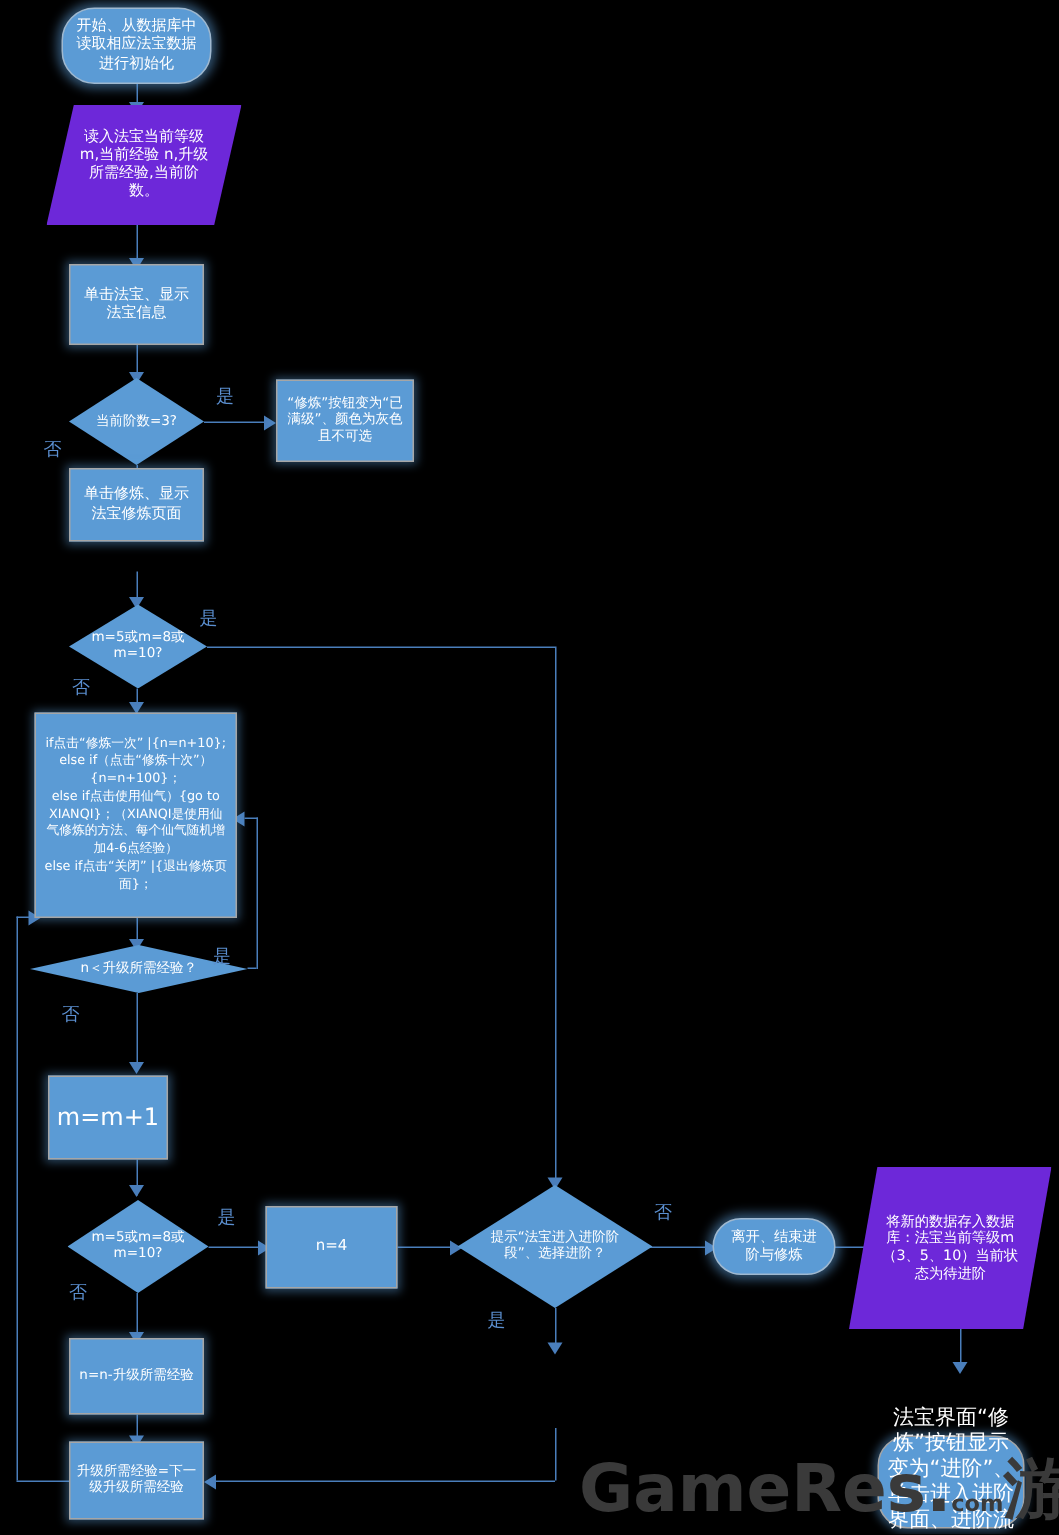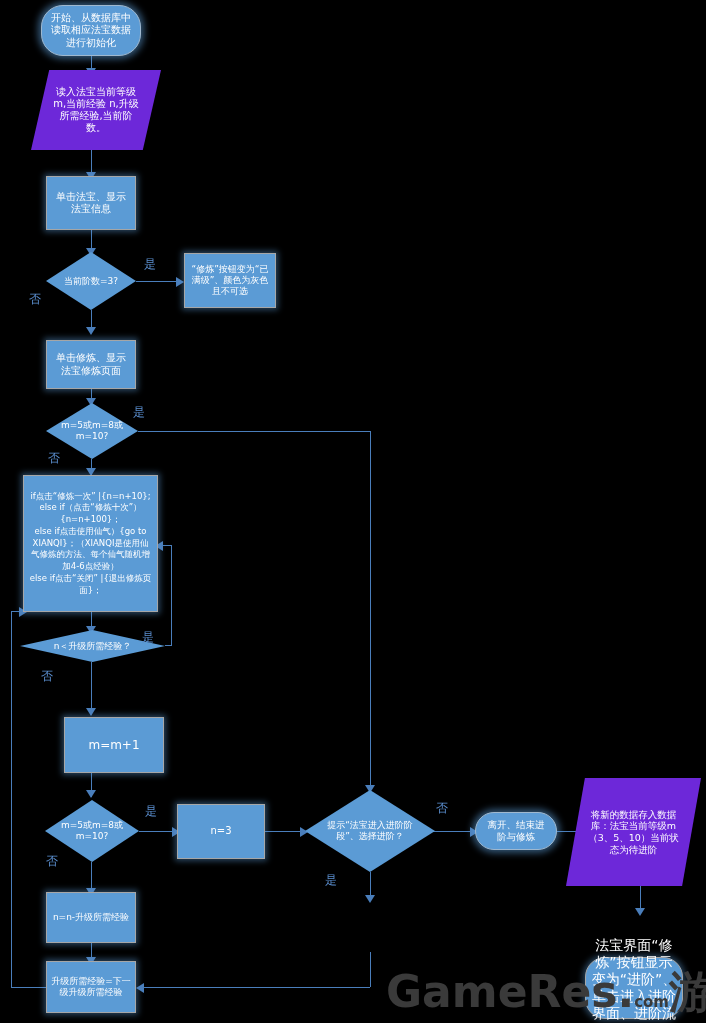--- a/index.html
+++ b/index.html
@@ -155,36 +155,36 @@
   <div class="node round" style="left:41px;top:5px;width:100px;height:51px;font-size:10px;padding:2px 6px;">开始、从数据库中读取相应法宝数据进行初始化</div>
 
   <div class="node para" style="left:31px;top:70px;width:130px;height:80px;font-size:10px;padding:2px 20px;">读入法宝当前等级m,当前经验 n,升级所需经验,当前阶数。</div>
 
   <div class="node rect" style="left:46px;top:176px;width:90px;height:54px;font-size:10px;padding:2px 6px;">单击法宝、显示法宝信息</div>
 
   <div class="node diamond" style="left:46px;top:252px;width:90px;height:58px;font-size:9px;padding:0 10px;">当前阶数=3?</div>
 
   <div class="node rect" style="left:184px;top:253px;width:92px;height:55px;font-size:9px;padding:2px 5px;">“修炼”按钮变为“已满级”、颜色为灰色且不可选</div>
 
-  <div class="node rect" style="left:46px;top:340px;width:90px;height:49px;font-size:10px;padding:2px 6px;">单击修炼、显示法宝修炼页面</div>
+  <div class="node rect" style="left:46px;top:312px;width:90px;height:49px;font-size:10px;padding:2px 6px;">单击修炼、显示法宝修炼页面</div>
 
   <div class="node diamond" style="left:46px;top:403px;width:92px;height:56px;font-size:9px;padding:0 12px;">m=5或m=8或m=10?</div>
 
   <div class="node rect" style="left:23px;top:475px;width:135px;height:137px;font-size:8.5px;padding:3px 5px;line-height:1.38;">if点击“修炼一次” |{n=n+10};
 else if（点击“修炼十次”）{n=n+100}；
 else if点击使用仙气）{go to XIANQI}；（XIANQI是使用仙气修炼的方法、每个仙气随机增加4-6点经验）
 else if点击“关闭” |{退出修炼页面}；</div>
 
   <div class="node diamond" style="left:20px;top:630px;width:145px;height:32px;font-size:9px;padding:0 16px;">n＜升级所需经验？</div>
 
-  <div class="node rect" style="left:64px;top:717px;width:100px;height:56px;font-size:12px;">m=m+1</div>
+  <div class="node rect" style="left:32px;top:717px;width:80px;height:56px;font-size:16px;">m=m+1</div>
 
   <div class="node diamond" style="left:45px;top:800px;width:94px;height:62px;font-size:9px;padding:0 12px;">m=5或m=8或m=10?</div>
 
-  <div class="node rect" style="left:177px;top:804px;width:88px;height:55px;font-size:10px;">n=3</div>
+  <div class="node rect" style="left:177px;top:804px;width:88px;height:55px;font-size:10px;">n=4</div>
 
   <div class="node rect" style="left:46px;top:892px;width:90px;height:51px;font-size:9px;padding:2px 4px;">n=n-升级所需经验</div>
 
   <div class="node rect" style="left:46px;top:961px;width:90px;height:52px;font-size:9px;padding:2px 4px;">升级所需经验=下一级升级所需经验</div>
 
   <div class="node diamond" style="left:305px;top:790px;width:130px;height:82px;font-size:9px;padding:0 18px;">提示“法宝进入进阶阶段”、选择进阶？</div>
 
   <div class="node round" style="left:475px;top:812px;width:82px;height:38px;font-size:9.5px;padding:2px 11px;">离开、结束进阶与修炼</div>
 
 

